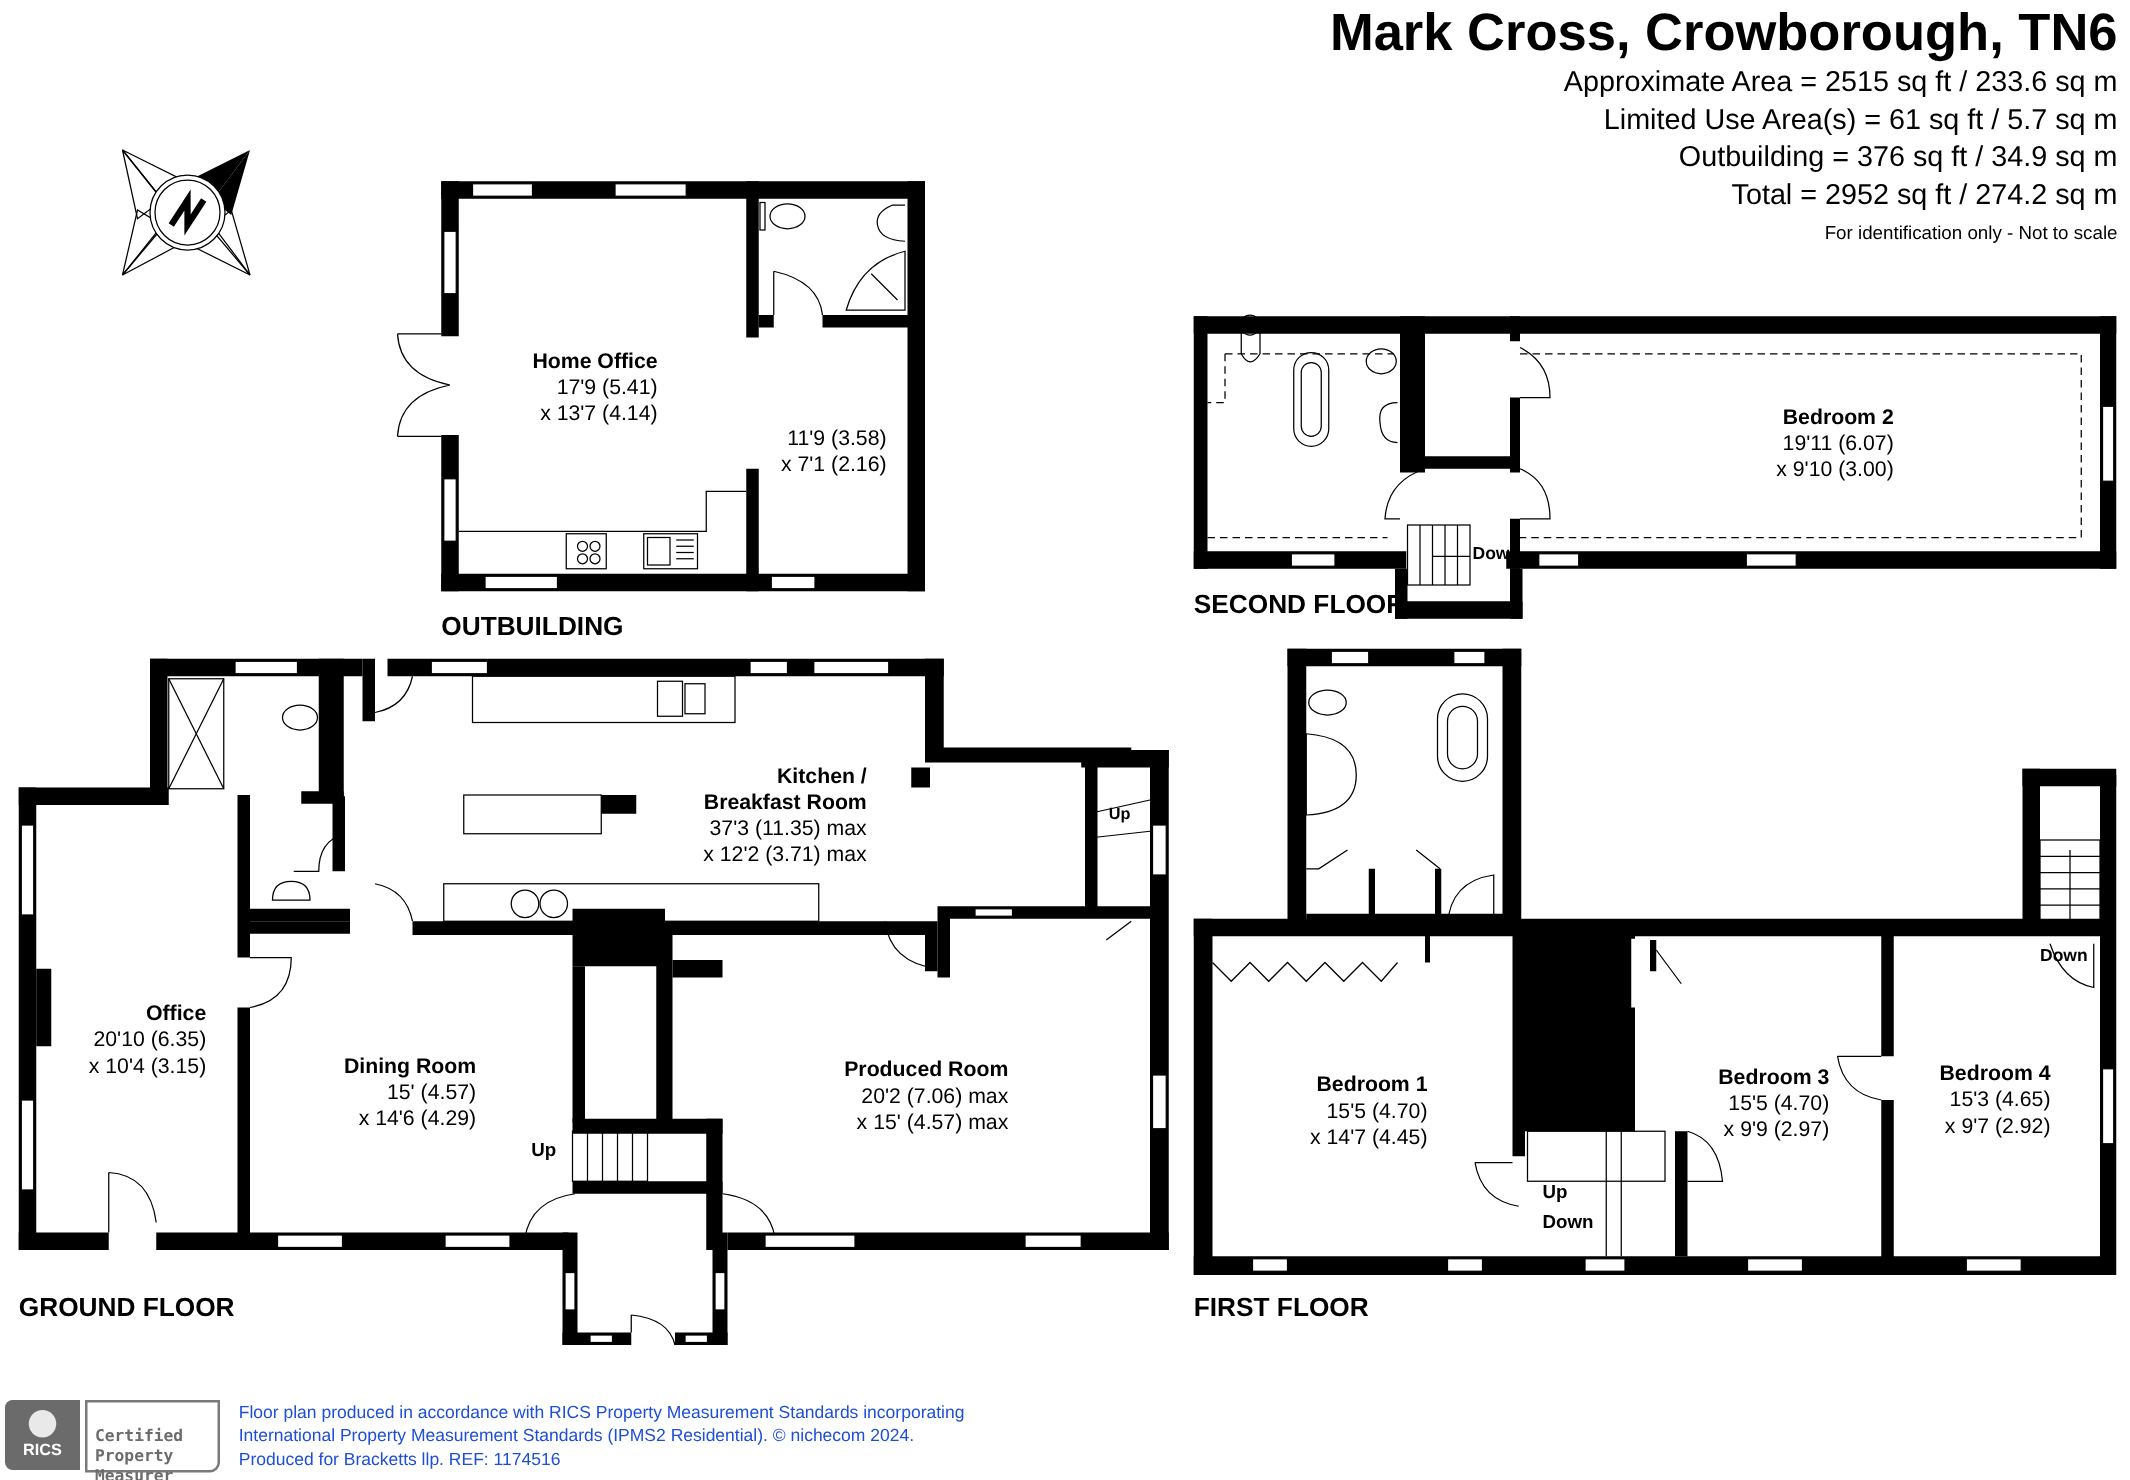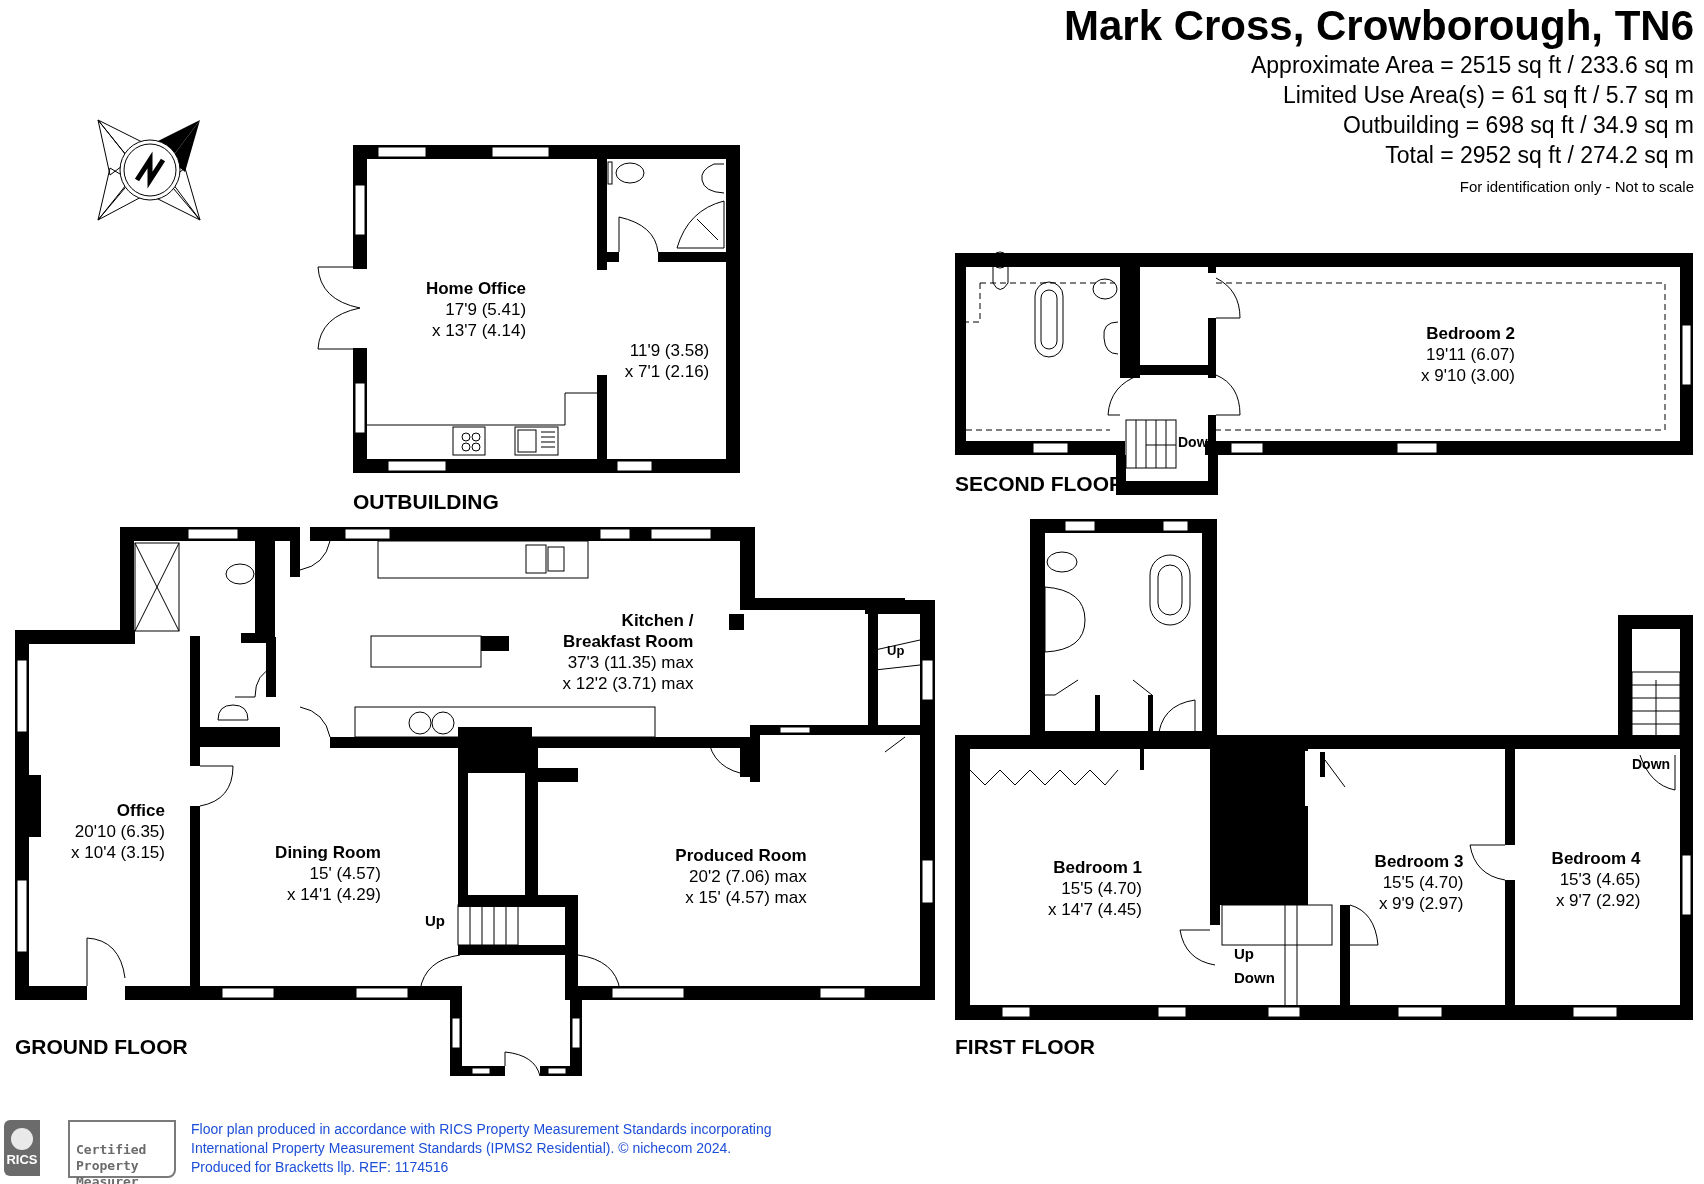--- a/index.html
+++ b/index.html
@@ -10,21 +10,21 @@
   .title { top: 2px; font-size: 42px; font-weight: bold; letter-spacing: 0px; }
   .area-line { font-size: 23px; line-height: 30px; }
   .areas { top: 50px; }
   .disclaimer { top: 178px; font-size: 15px; }
   .floor-label { position: absolute; font-weight: bold; font-size: 21px; }
   .room { position: absolute; text-align: right; font-size: 17px; line-height: 21px; white-space: nowrap; transform: translateX(-50%); }
   .room .rname { font-weight: bold; }
   .stair-label { position: absolute; font-weight: bold; font-size: 15px; }
   .footer-text { position: absolute; left: 191px; top: 1120px; font-size: 14px; line-height: 19px; color: #1d4ed8; }
   .rics { position: absolute; left: 4px; top: 1120px; width: 174px; height: 56px; }
-  .rics-dark { position: absolute; left: 0; top: 0; width: 36px; height: 56px; background: #6b6b6b; border-radius: 6px 0 0 6px; color: #fff; font-weight: bold; font-size: 13px; text-align: center; }
+  .rics-dark { position: absolute; left: 0; top: 0; width: 60px; height: 56px; background: #6b6b6b; border-radius: 6px 0 0 6px; color: #fff; font-weight: bold; font-size: 13px; text-align: center; }
   .rics-dark .lion { display: block; margin: 8px auto 2px; width: 22px; height: 22px; border-radius: 50%; background: #fff; opacity: .85; }
   .rics-box { position: absolute; left: 64px; top: 0; width: 104px; height: 54px; border: 2px solid #7a7a7a; border-radius: 0 0 8px 0; }
   .rics-box div { font-family: "DejaVu Sans Mono", monospace; font-weight: bold; font-size: 13px; color: #6b6b6b; line-height: 16px; padding-left: 6px; }
   .rics-box div:first-child { padding-top: 20px; }
 </style>
 </head>
 <body>
 
 <svg id="plan" width="1704" height="1184" viewBox="0 0 1704 1184" xmlns="http://www.w3.org/2000/svg">
   <defs>
@@ -287,21 +287,21 @@
     <path class="ln" d="M1640,755 Q1650,785 1675,790 L1675,755"></path>
     <rect class="w" x="1320" y="752" width="5" height="25"></rect>
     <path class="ln" d="M1325,760 L1345,787"></path>
   </g>
 </svg>
 
 <div class="hdr title">Mark Cross, Crowborough, TN6</div>
 <div class="hdr areas">
   <div class="area-line">Approximate Area = 2515 sq ft / 233.6 sq m</div>
   <div class="area-line">Limited Use Area(s) = 61 sq ft / 5.7 sq m</div>
-  <div class="area-line">Outbuilding = 698 sq ft / 34.9 sq m</div>
+  <div class="area-line">Outbuilding = 376 sq ft / 34.9 sq m</div>
   <div class="area-line">Total = 2952 sq ft / 274.2 sq m</div>
 </div>
 <div class="hdr disclaimer">For identification only - Not to scale</div>
 
 <div class="floor-label" style="left:353px;top:490px">OUTBUILDING</div>
 <div class="floor-label" style="left:955px;top:472px">SECOND FLOOR</div>
 <div class="floor-label" style="left:15px;top:1035px">GROUND FLOOR</div>
 <div class="floor-label" style="left:955px;top:1035px">FIRST FLOOR</div>
 
 <div class="room" style="left:476px;top:278px">
@@ -322,21 +322,21 @@
 <div class="stair-label" style="left:1178px;top:434px;font-size:14px">Down</div>
 
 <div class="room" style="left:118px;top:800px">
   <div class="rname">Office</div>
   <div>20'10 (6.35)</div>
   <div>x 10'4 (3.15)</div>
 </div>
 <div class="room" style="left:328px;top:842px">
   <div class="rname">Dining Room</div>
   <div>15' (4.57)</div>
-  <div>x 14'1 (4.29)</div>
+  <div>x 14'6 (4.29)</div>
 </div>
 <div class="room" style="left:628px;top:610px">
   <div class="rname">Kitchen /</div>
   <div class="rname">Breakfast Room</div>
   <div>37'3 (11.35) max</div>
   <div>x 12'2 (3.71) max</div>
 </div>
 <div class="room" style="left:741px;top:845px">
   <div class="rname">Produced Room</div>
   <div>20'2 (7.06) max</div>

